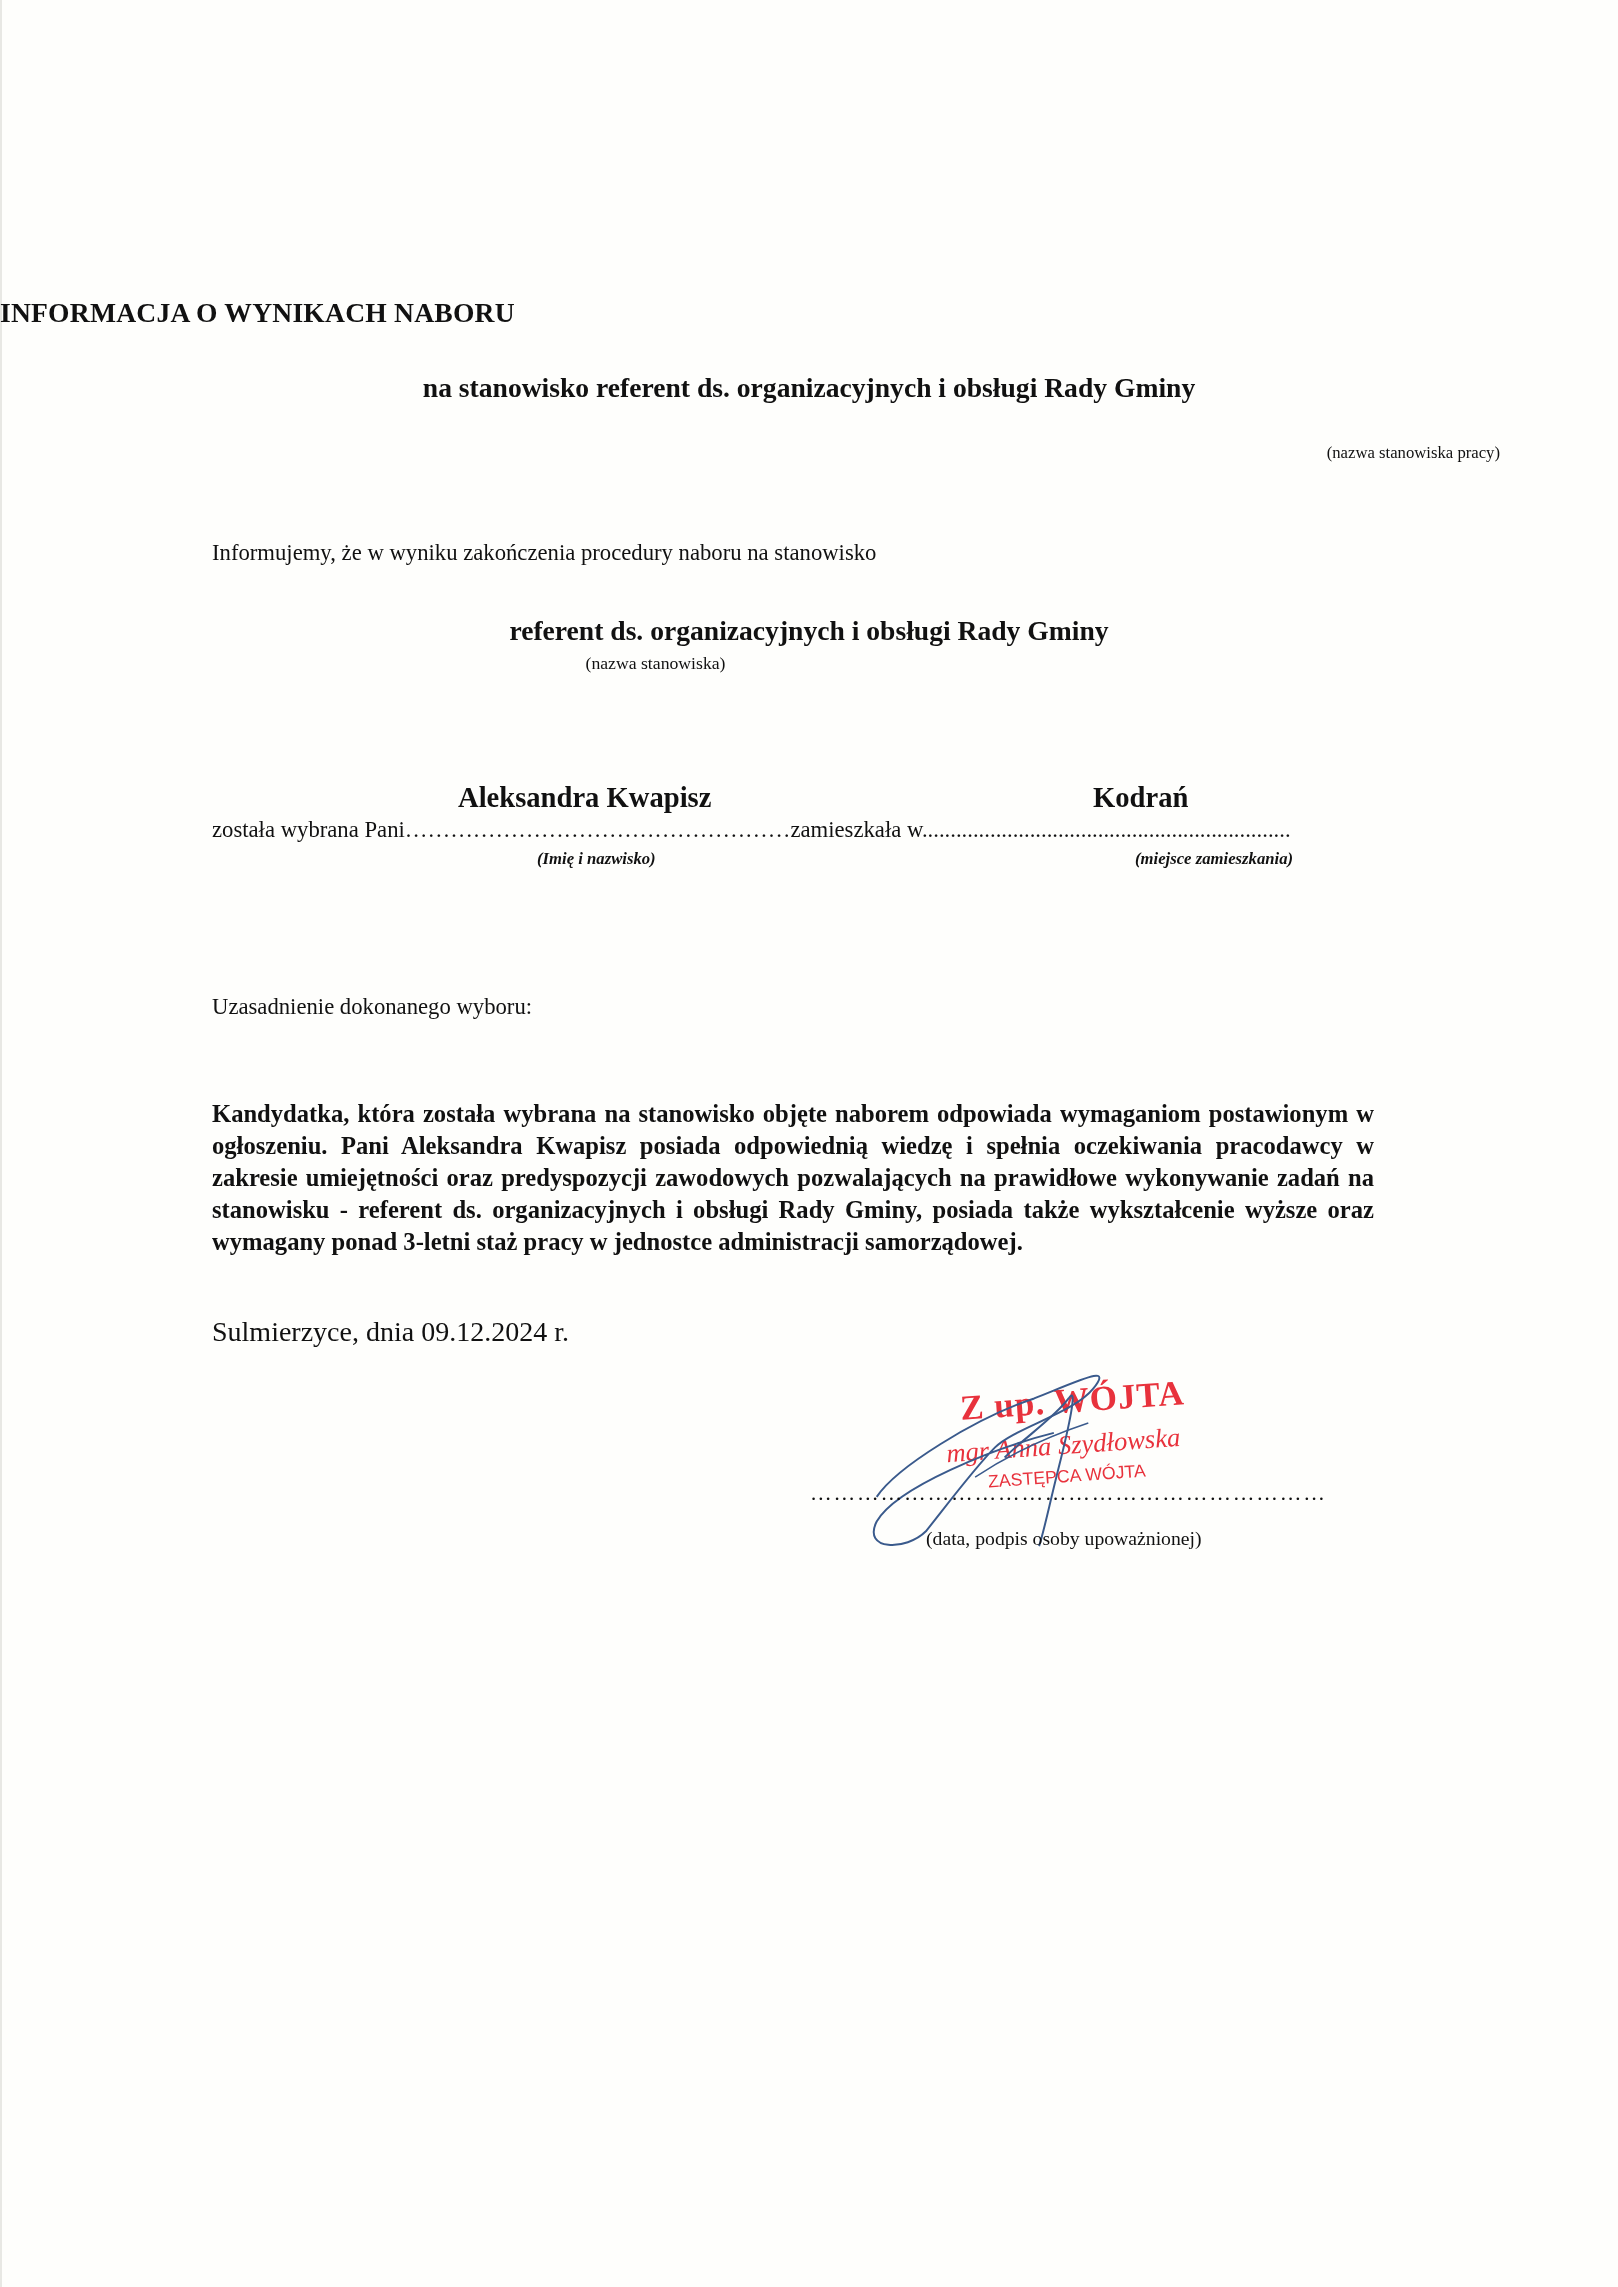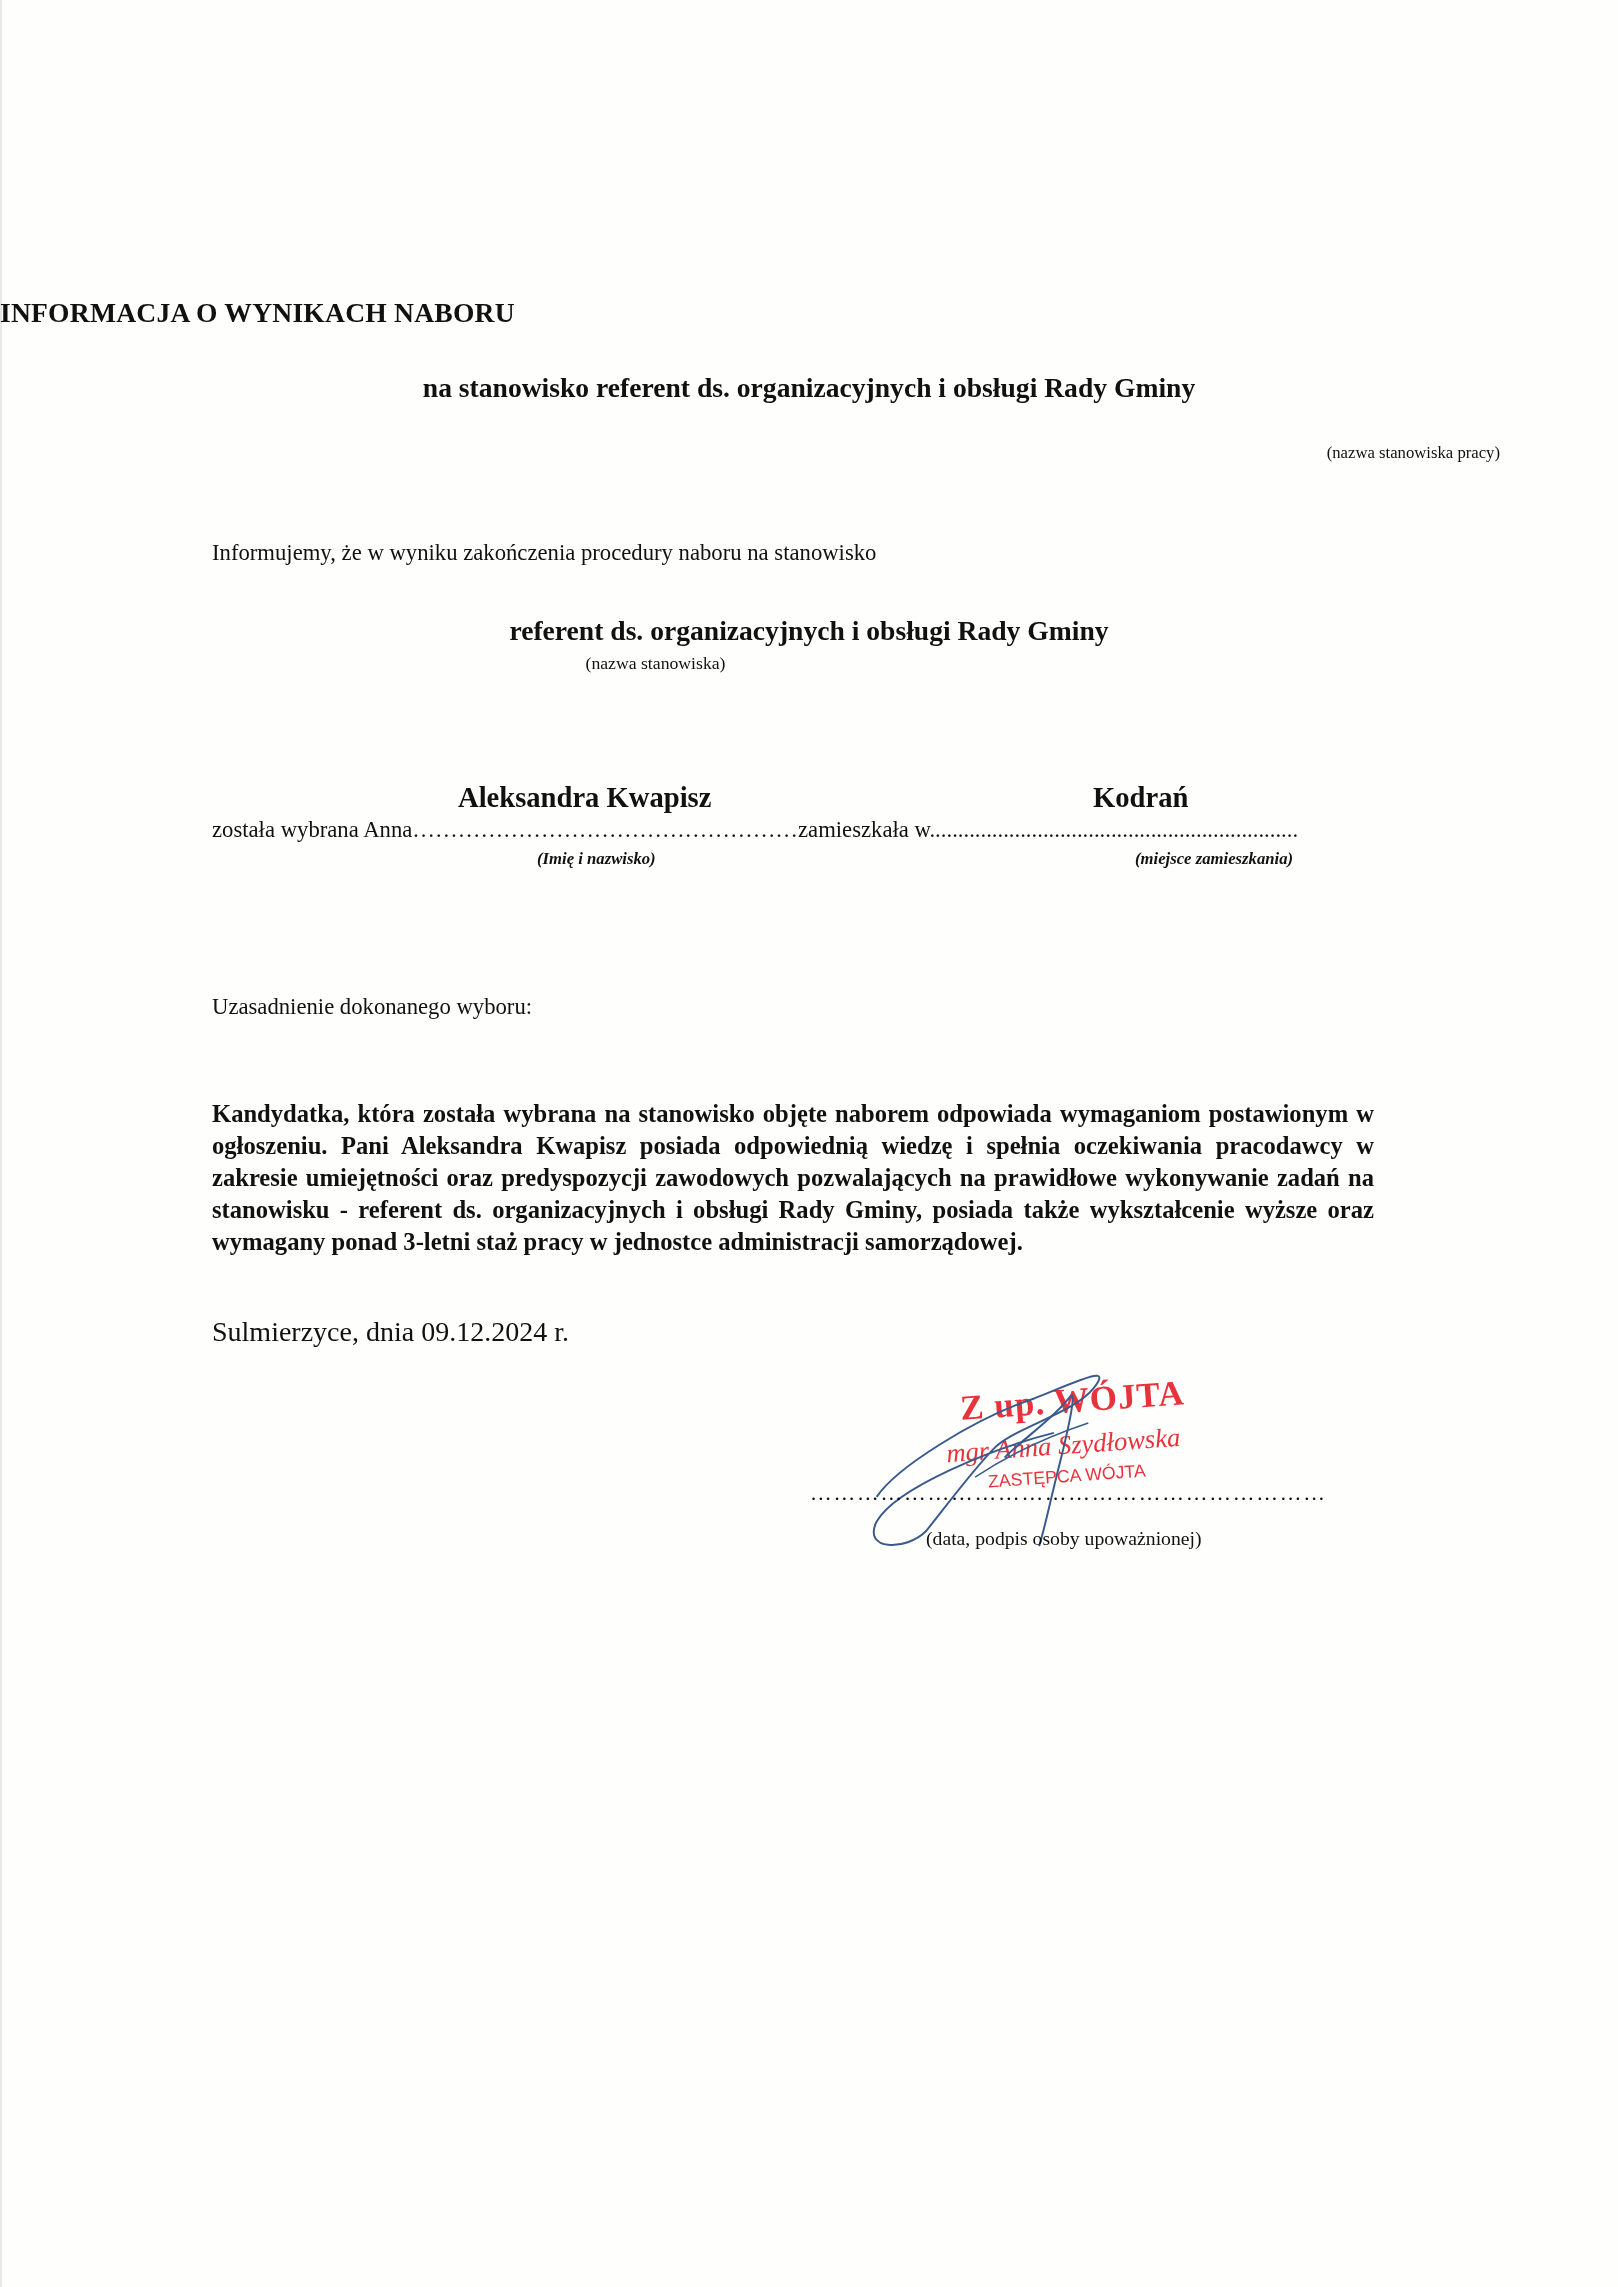--- a/index.html
+++ b/index.html
@@ -89,21 +89,21 @@
 <div class="abs title">INFORMACJA O WYNIKACH NABORU</div>
 <div class="abs subtitle">na stanowisko referent ds. organizacyjnych i obsługi Rady Gminy</div>
 <div class="abs subtitle-hint">(nazwa stanowiska pracy)</div>
 
 <div class="abs intro">Informujemy, że w wyniku zakończenia procedury naboru na stanowisko</div>
 <div class="abs position">referent ds. organizacyjnych i obsługi Rady Gminy</div>
 <div class="abs position-hint">(nazwa stanowiska)</div>
 
 <div class="abs person-name">Aleksandra Kwapisz</div>
 <div class="abs person-place">Kodrań</div>
-<div class="abs selected-line">została wybrana Anna……………………………………………zamieszkała  w.................................................................</div>
+<div class="abs selected-line">została wybrana Pani……………………………………………zamieszkała  w.................................................................</div>
 <div class="abs name-hint">(Imię i nazwisko)</div>
 <div class="abs place-hint">(miejsce zamieszkania)</div>
 
 <div class="abs justification-label">Uzasadnienie dokonanego wyboru:</div>
 <div class="justification">Kandydatka, która została wybrana na stanowisko objęte naborem odpowiada wymaganiom postawionym w ogłoszeniu. Pani Aleksandra Kwapisz posiada odpowiednią wiedzę i spełnia oczekiwania pracodawcy w zakresie umiejętności oraz predyspozycji zawodowych pozwalających na prawidłowe wykonywanie zadań na stanowisku - referent ds. organizacyjnych i obsługi Rady Gminy, posiada także wykształcenie wyższe oraz wymagany ponad 3-letni staż pracy w jednostce administracji samorządowej.</div>
 
 <div class="abs date-line">Sulmierzyce, dnia 09.12.2024 r.</div>
 
 <div class="stamp stamp-1">Z up. WÓJTA</div>
 <div class="stamp stamp-2">mgr Anna Szydłowska</div>

